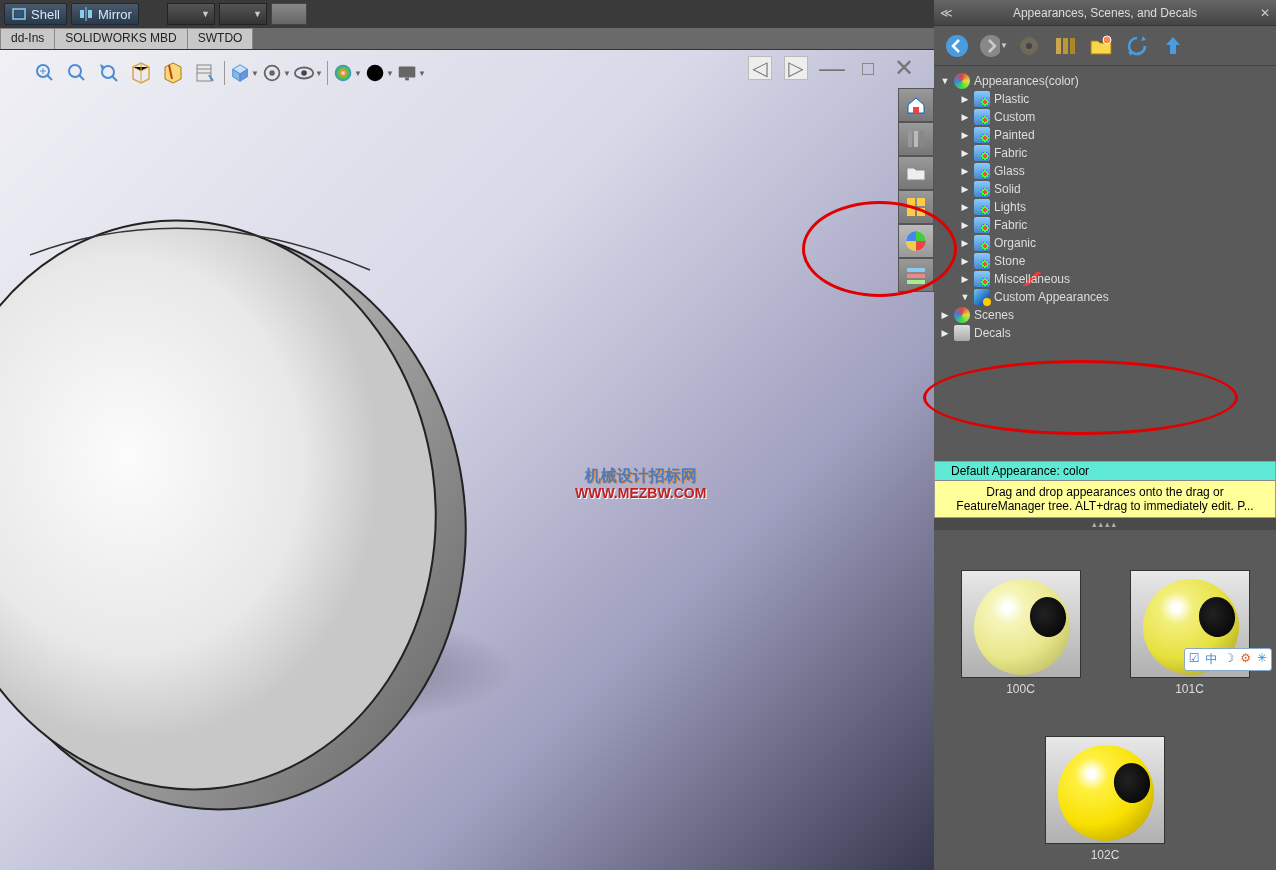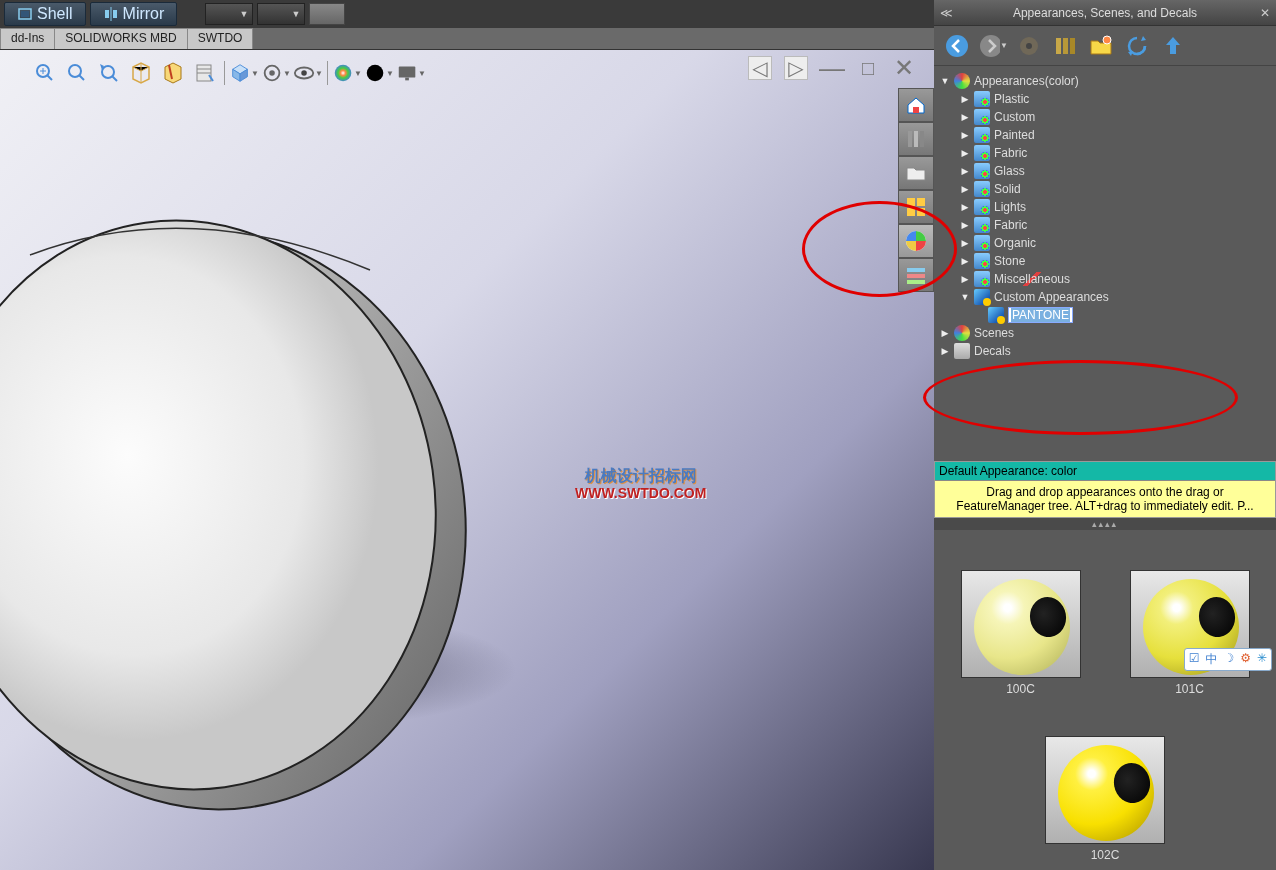--- a/index.html
+++ b/index.html
@@ -1,20 +1,20 @@
 <!DOCTYPE html>
 <html><head>
 <meta charset="utf-8">
 <style>
 * { margin: 0; padding: 0; box-sizing: border-box; font-family: "Segoe UI", Arial, sans-serif; }
 body { width: 1276px; height: 870px; overflow: hidden; background: #4a4a4a; position: relative; }
 
 
 .top-bar { height: 28px; background: #3a3a3a; display: flex; align-items: center; padding: 0 4px; gap: 4px; }
-.top-btn { display: flex; align-items: center; gap: 4px; padding: 2px 12px; color: #cfe8ff; font-size: 16px; background: linear-gradient(#4a5a6a,#2a3a4a); border: 1px solid #1a2a3a; border-radius: 2px; }
+.top-btn { display: flex; align-items: center; gap: 4px; padding: 2px 6px; color: #cfe8ff; font-size: 13px; background: linear-gradient(#4a5a6a,#2a3a4a); border: 1px solid #1a2a3a; border-radius: 2px; }
 .top-btn svg { width: 16px; height: 16px; }
 .top-dropdown { width: 48px; height: 22px; background: linear-gradient(#555,#333); border: 1px solid #222; display: flex; align-items: center; justify-content: flex-end; padding-right: 4px; }
 .blank-btn { width: 36px; height: 22px; background: linear-gradient(#888,#666); border: 1px solid #444; }
 
 
 .tab-bar { height: 22px; background: #6a6a6a; display: flex; border-bottom: 1px solid #333; }
 .tab { padding: 2px 10px; font-size: 12px; color: #222; background: #c8c8c8; border: 1px solid #888; border-bottom: none; margin-right: -1px; }
 
 
 .main-area { position: absolute; left: 0; top: 50px; right: 342px; bottom: 0; background: linear-gradient(135deg, #f0f0f5 0%, #d8d8e8 40%, #a0a0c0 70%, #383850 100%); overflow: hidden; }
@@ -61,21 +61,21 @@
 .node-icon.custom { background: linear-gradient(135deg,#6cf,#039); border-radius:2px; position:relative; }
 .node-icon.custom::after { content:""; position:absolute; right:-1px; bottom:-1px; width:8px; height:8px; background:#fc0; border-radius:50%; }
 .node-icon.deco { background: linear-gradient(#ddd,#aaa); border-radius:2px; }
 .edit-box { background: #fff; color: #000; border: 1px solid #8af; padding: 0 2px; }
 .selected-text { background: #7ab0e0; color: #fff; padding: 0 1px; }
 .crossed { background: linear-gradient(135deg, transparent 47%, #e04040 47% 53%, transparent 53%); }
 
 
 .lower-panel { margin-top: auto; }
 .def-app { background: #ffff99; border: 1px solid #999; font-size: 12px; }
-.def-app .dh { background: #14b8a6; border-bottom: 1px solid #888; padding: 2px 4px; color: #000; }
+.def-app .dh { background: #5eead4; border-bottom: 1px solid #888; padding: 2px 16px; color: #000; }
 .def-app .db { padding: 4px 6px; color: #000; text-align: center; }
 .swatch-grid { background: #5a5a5a; display: flex; flex-wrap: wrap; justify-content: space-around; padding: 8px 4px; gap: 8px 4px; }
 .swatch { width: 150px; text-align: center; margin-top: 32px; }
 .swatch .thumb { width: 120px; height: 108px; margin: 0 auto; background: linear-gradient(#e8e8e8,#b0b0b0); border: 1px solid #333; position: relative; overflow: hidden; }
 .ball { position: absolute; left: 12px; top: 8px; width: 96px; height: 96px; border-radius: 50%; }
 .ball.c100 { background: radial-gradient(circle at 35% 30%, #fff 4%, #f6f5b8 18%, #e8e68a 55%, #b8b860 90%); }
 .ball.c101 { background: radial-gradient(circle at 35% 30%, #fff 4%, #f2ef7a 18%, #e6e03c 55%, #a8a020 90%); }
 .ball.c102 { background: radial-gradient(circle at 35% 30%, #fff 4%, #fff040 18%, #f8e000 55%, #b8a000 90%); }
 .ball.c103 { background: radial-gradient(circle at 35% 30%, #fff 4%, #e8d828 18%, #d0b800 55%, #806800 90%); }
 .hole { position: absolute; right: 14px; top: 26px; width: 36px; height: 40px; background: radial-gradient(ellipse at 40% 40%, #222, #000); border-radius: 50%; transform: rotate(-10deg); }
@@ -242,21 +242,21 @@
           </linearGradient>
       </defs>
       <ellipse cx="270" cy="310" rx="255" ry="290" transform="rotate(-8 270 310)" fill="url(#side)" stroke="#222" stroke-width="2"></ellipse>
       <ellipse cx="245" cy="295" rx="250" ry="285" transform="rotate(-8 245 295)" fill="url(#face)" stroke="#222" stroke-width="2"></ellipse>
       <path d="M 90 45 Q 250 -15 430 60" fill="none" stroke="#333" stroke-width="1.5"></path>
     </svg>
   </div>
 
   <div class="watermark">
     <div class="l1">机械设计招标网</div>
-    <div class="l2">WWW.SWTDO.COM</div>
+    <div class="l2">WWW.MEZBW.COM</div>
   </div>
 </div>
 
 <div class="side-tabs">
   <div class="side-tab">
       <svg width="22" height="22" viewBox="0 0 22 22">
         <path d="M3 11l8-7 8 7v8H3z" fill="#fff" stroke="#06c"></path>
         <rect x="8" y="13" width="6" height="6" fill="#e44"></rect>
       </svg>
     </div>
@@ -412,24 +412,20 @@
         <div class="tree-row" style="padding-left: 22px;">
           <span class="tri">▶</span>
           <span class="node-icon folder"></span>
           <span class="crossed">Miscellaneous</span>
         </div>
       </div>
     <div class="tree-row" style="padding-left:22px">
         <span class="tri">▼</span>
         <span class="node-icon custom"></span>
         <span>Custom Appearances</span>
-      </div>
-    <div class="tree-row" style="padding-left:50px">
-        <span class="node-icon custom"></span>
-        <span class="edit-box"><span class="selected-text">PANTONE</span></span>
       </div>
     <div class="tree-row" style="padding-left:2px">
         <span class="tri">▶</span>
         <span class="node-icon sphere"></span>
         <span>Scenes</span>
       </div>
     <div class="tree-row" style="padding-left:2px">
         <span class="tri">▶</span>
         <span class="node-icon deco"></span>
         <span>Decals</span>

